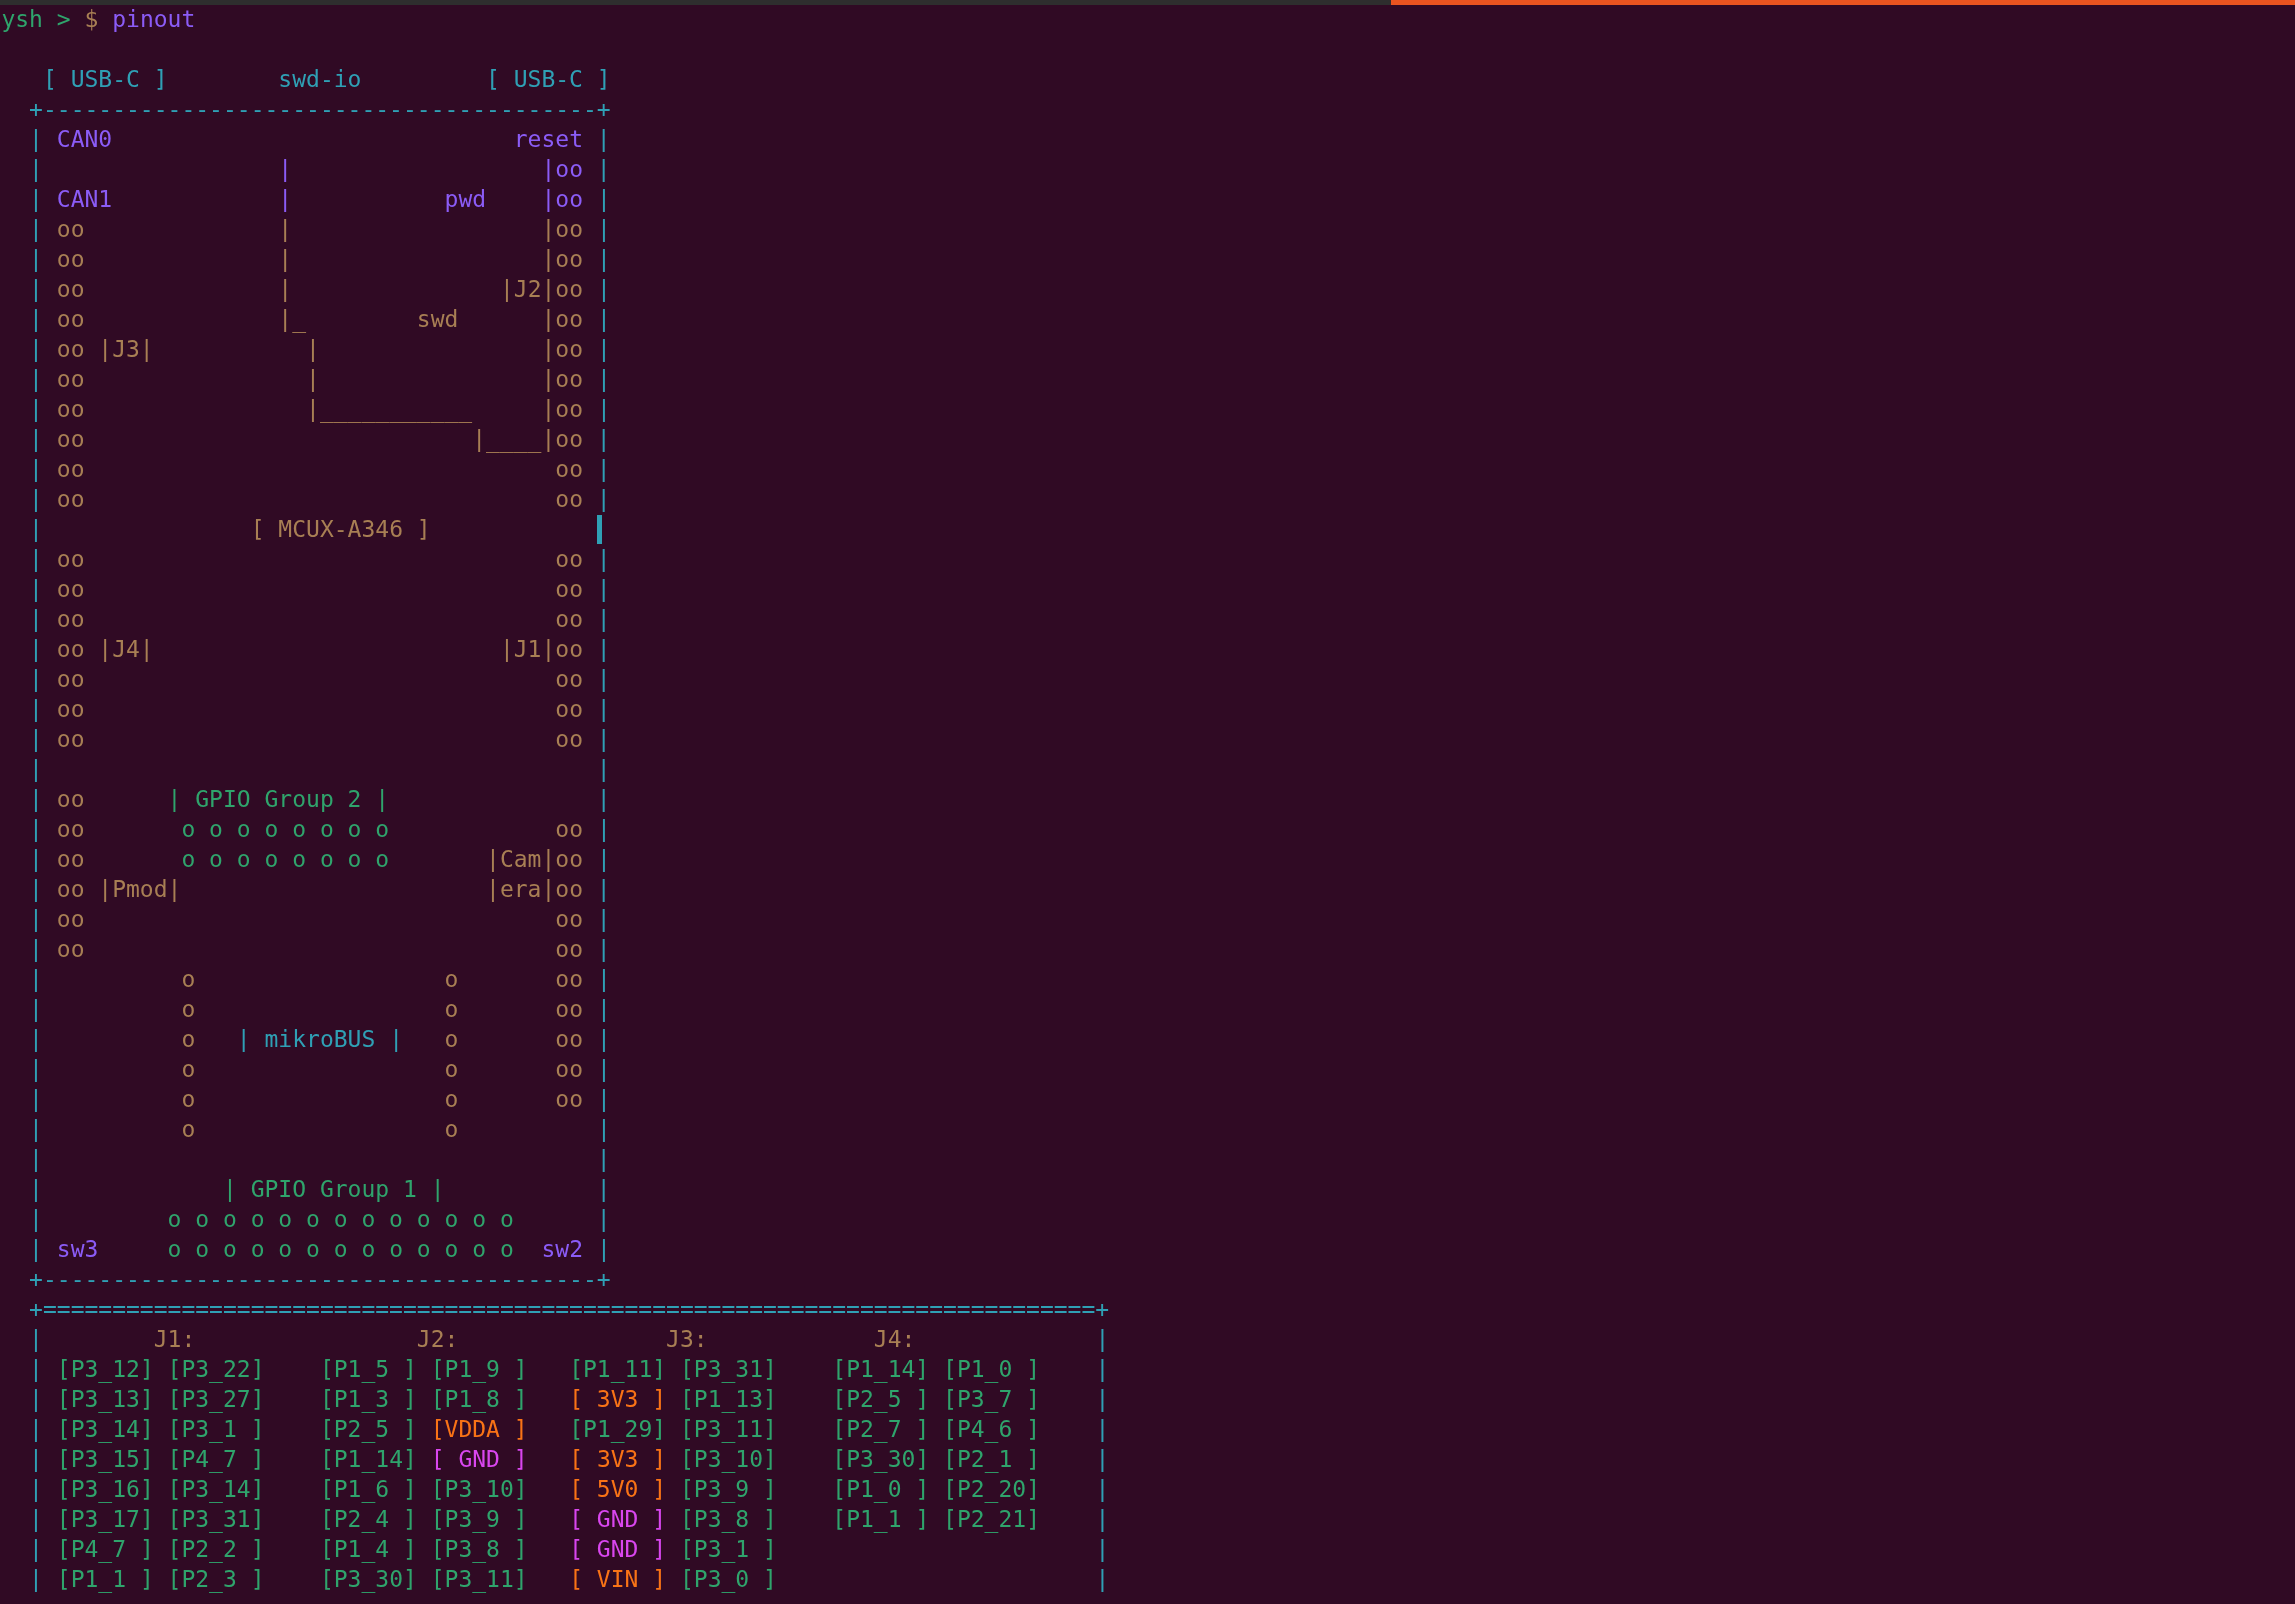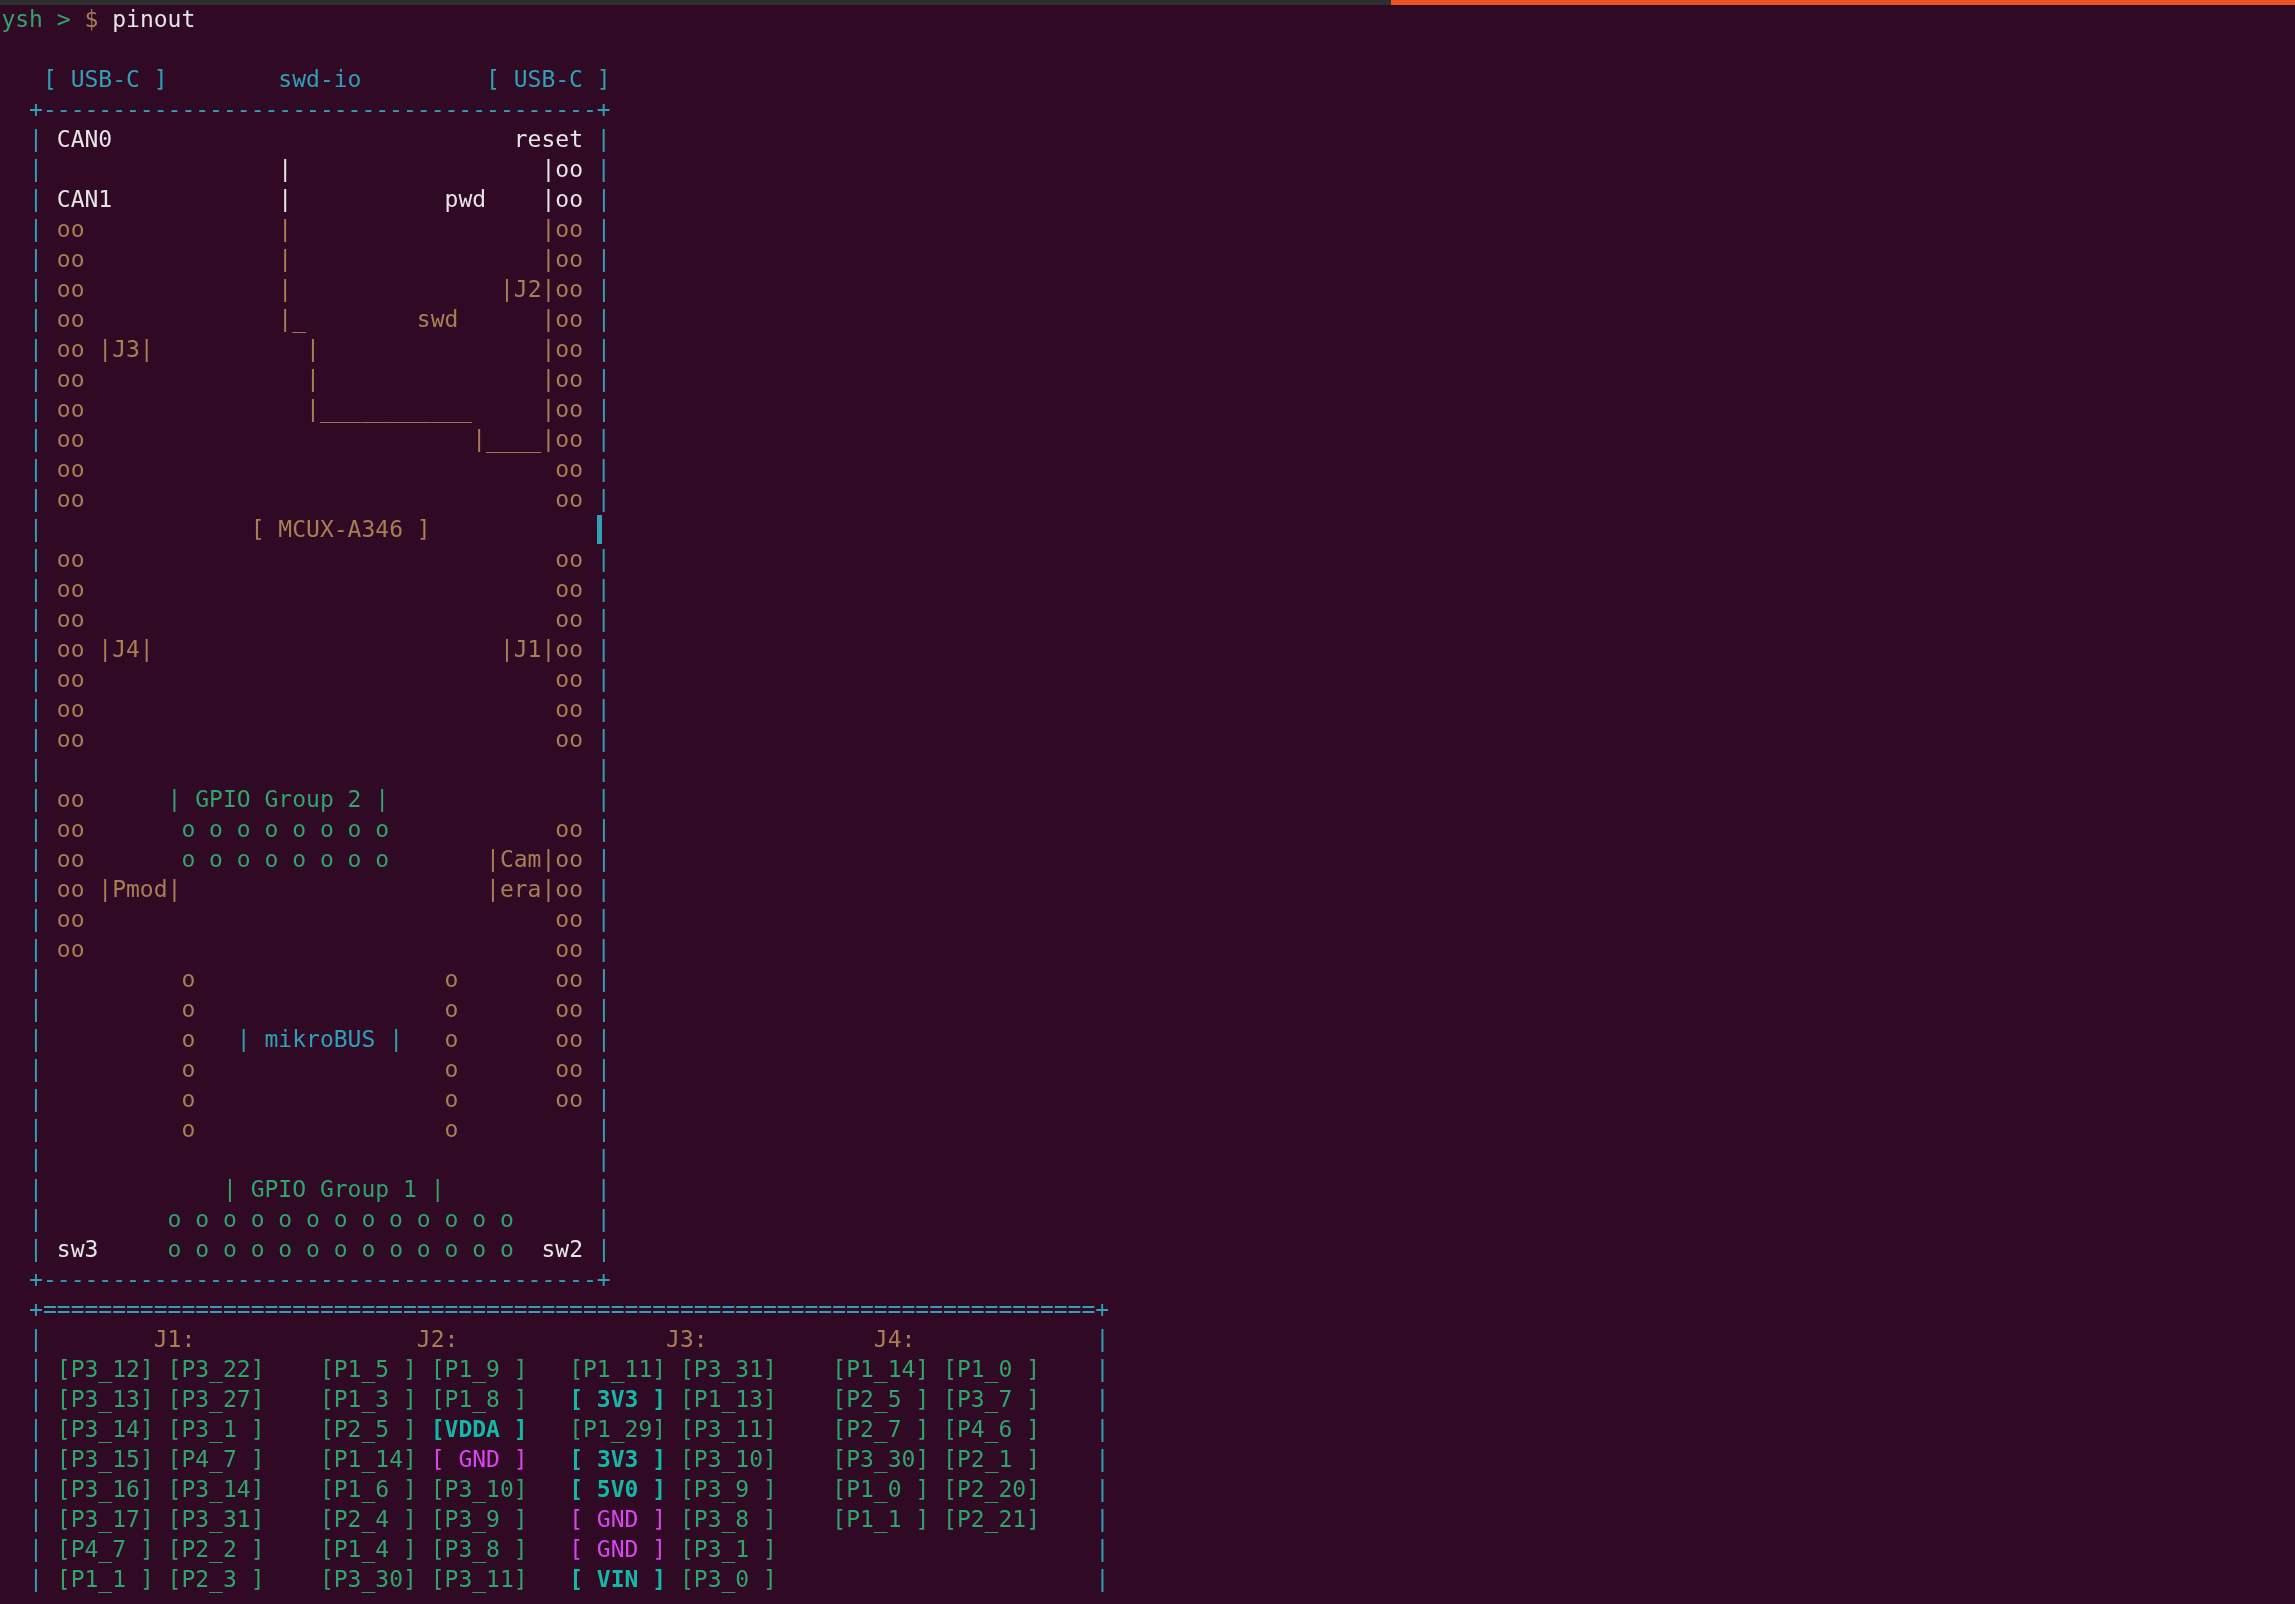--- a/index.html
+++ b/index.html
@@ -3,23 +3,23 @@
 <meta charset="utf-8">
 <style>
   html,body{margin:0;padding:0;width:2295px;height:1605px;overflow:hidden;}
   body{background:#300a24;position:relative;font-family:"DejaVu Sans Mono",monospace;}
   .top-strip{position:absolute;left:0;top:0;width:2295px;height:4.8px;background:#2e2e2e;}
   .accent-bar{position:absolute;left:1391px;top:0;width:905px;height:4.8px;background:#e95420;}
   #term{position:absolute;left:1.4px;top:4.1px;margin:0;font:23px/30px "DejaVu Sans Mono",monospace;color:#eeeeec;}
   .line{height:30px;white-space:pre;}
   .s-c{color:#2fa0b5;}   
   .s-t{color:#a87f54;}   
-  .s-w{color:#e5e5e5;}   
+  .s-w{color:#8b5cf6;}   
   .s-g{color:#2fa46c;}   
-  .s-r{color:#14b8a6;font-weight:bold;}   
+  .s-r{color:#f97316;}   
   .s-b{color:#d946ef;}   
   .s-n{color:#eeeeec;}   
   .s-blk{display:inline-block;width:5.5px;height:29px;background:#2fa0b5;color:transparent;vertical-align:bottom;overflow:hidden;}
 </style>
 </head>
 <body>
 
 <div class="top-strip"></div>
 <div class="accent-bar"></div>
 

